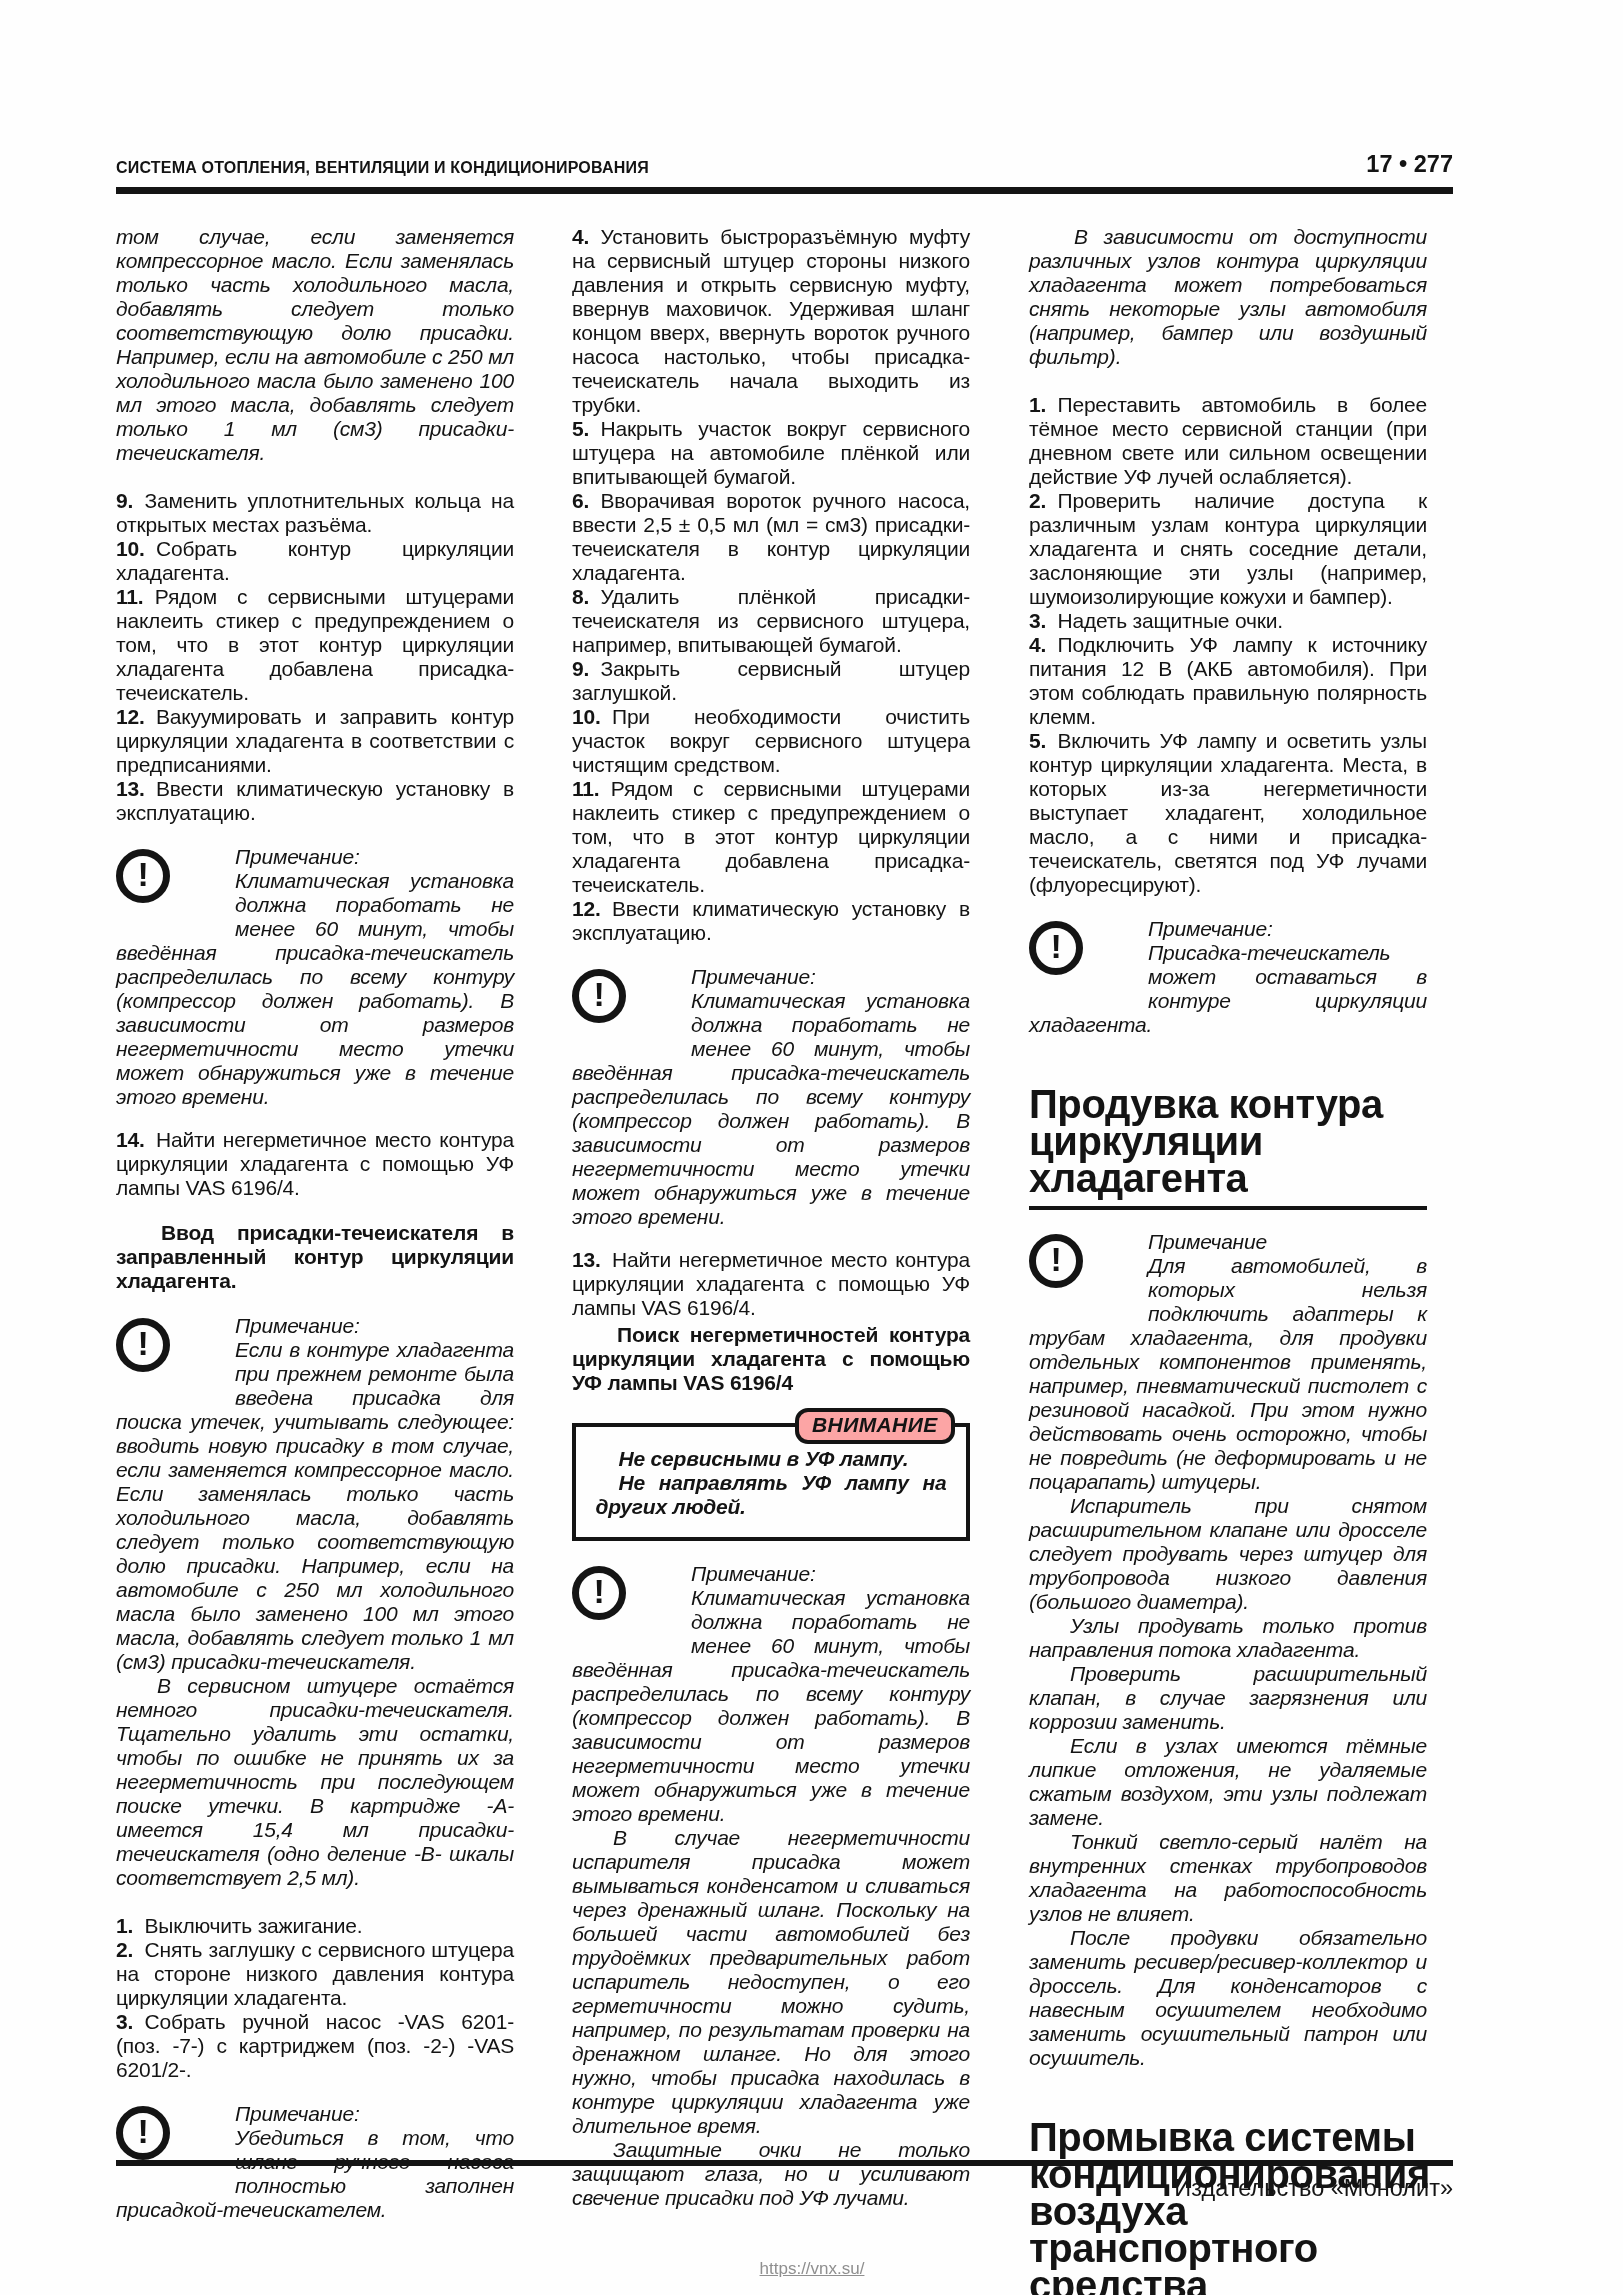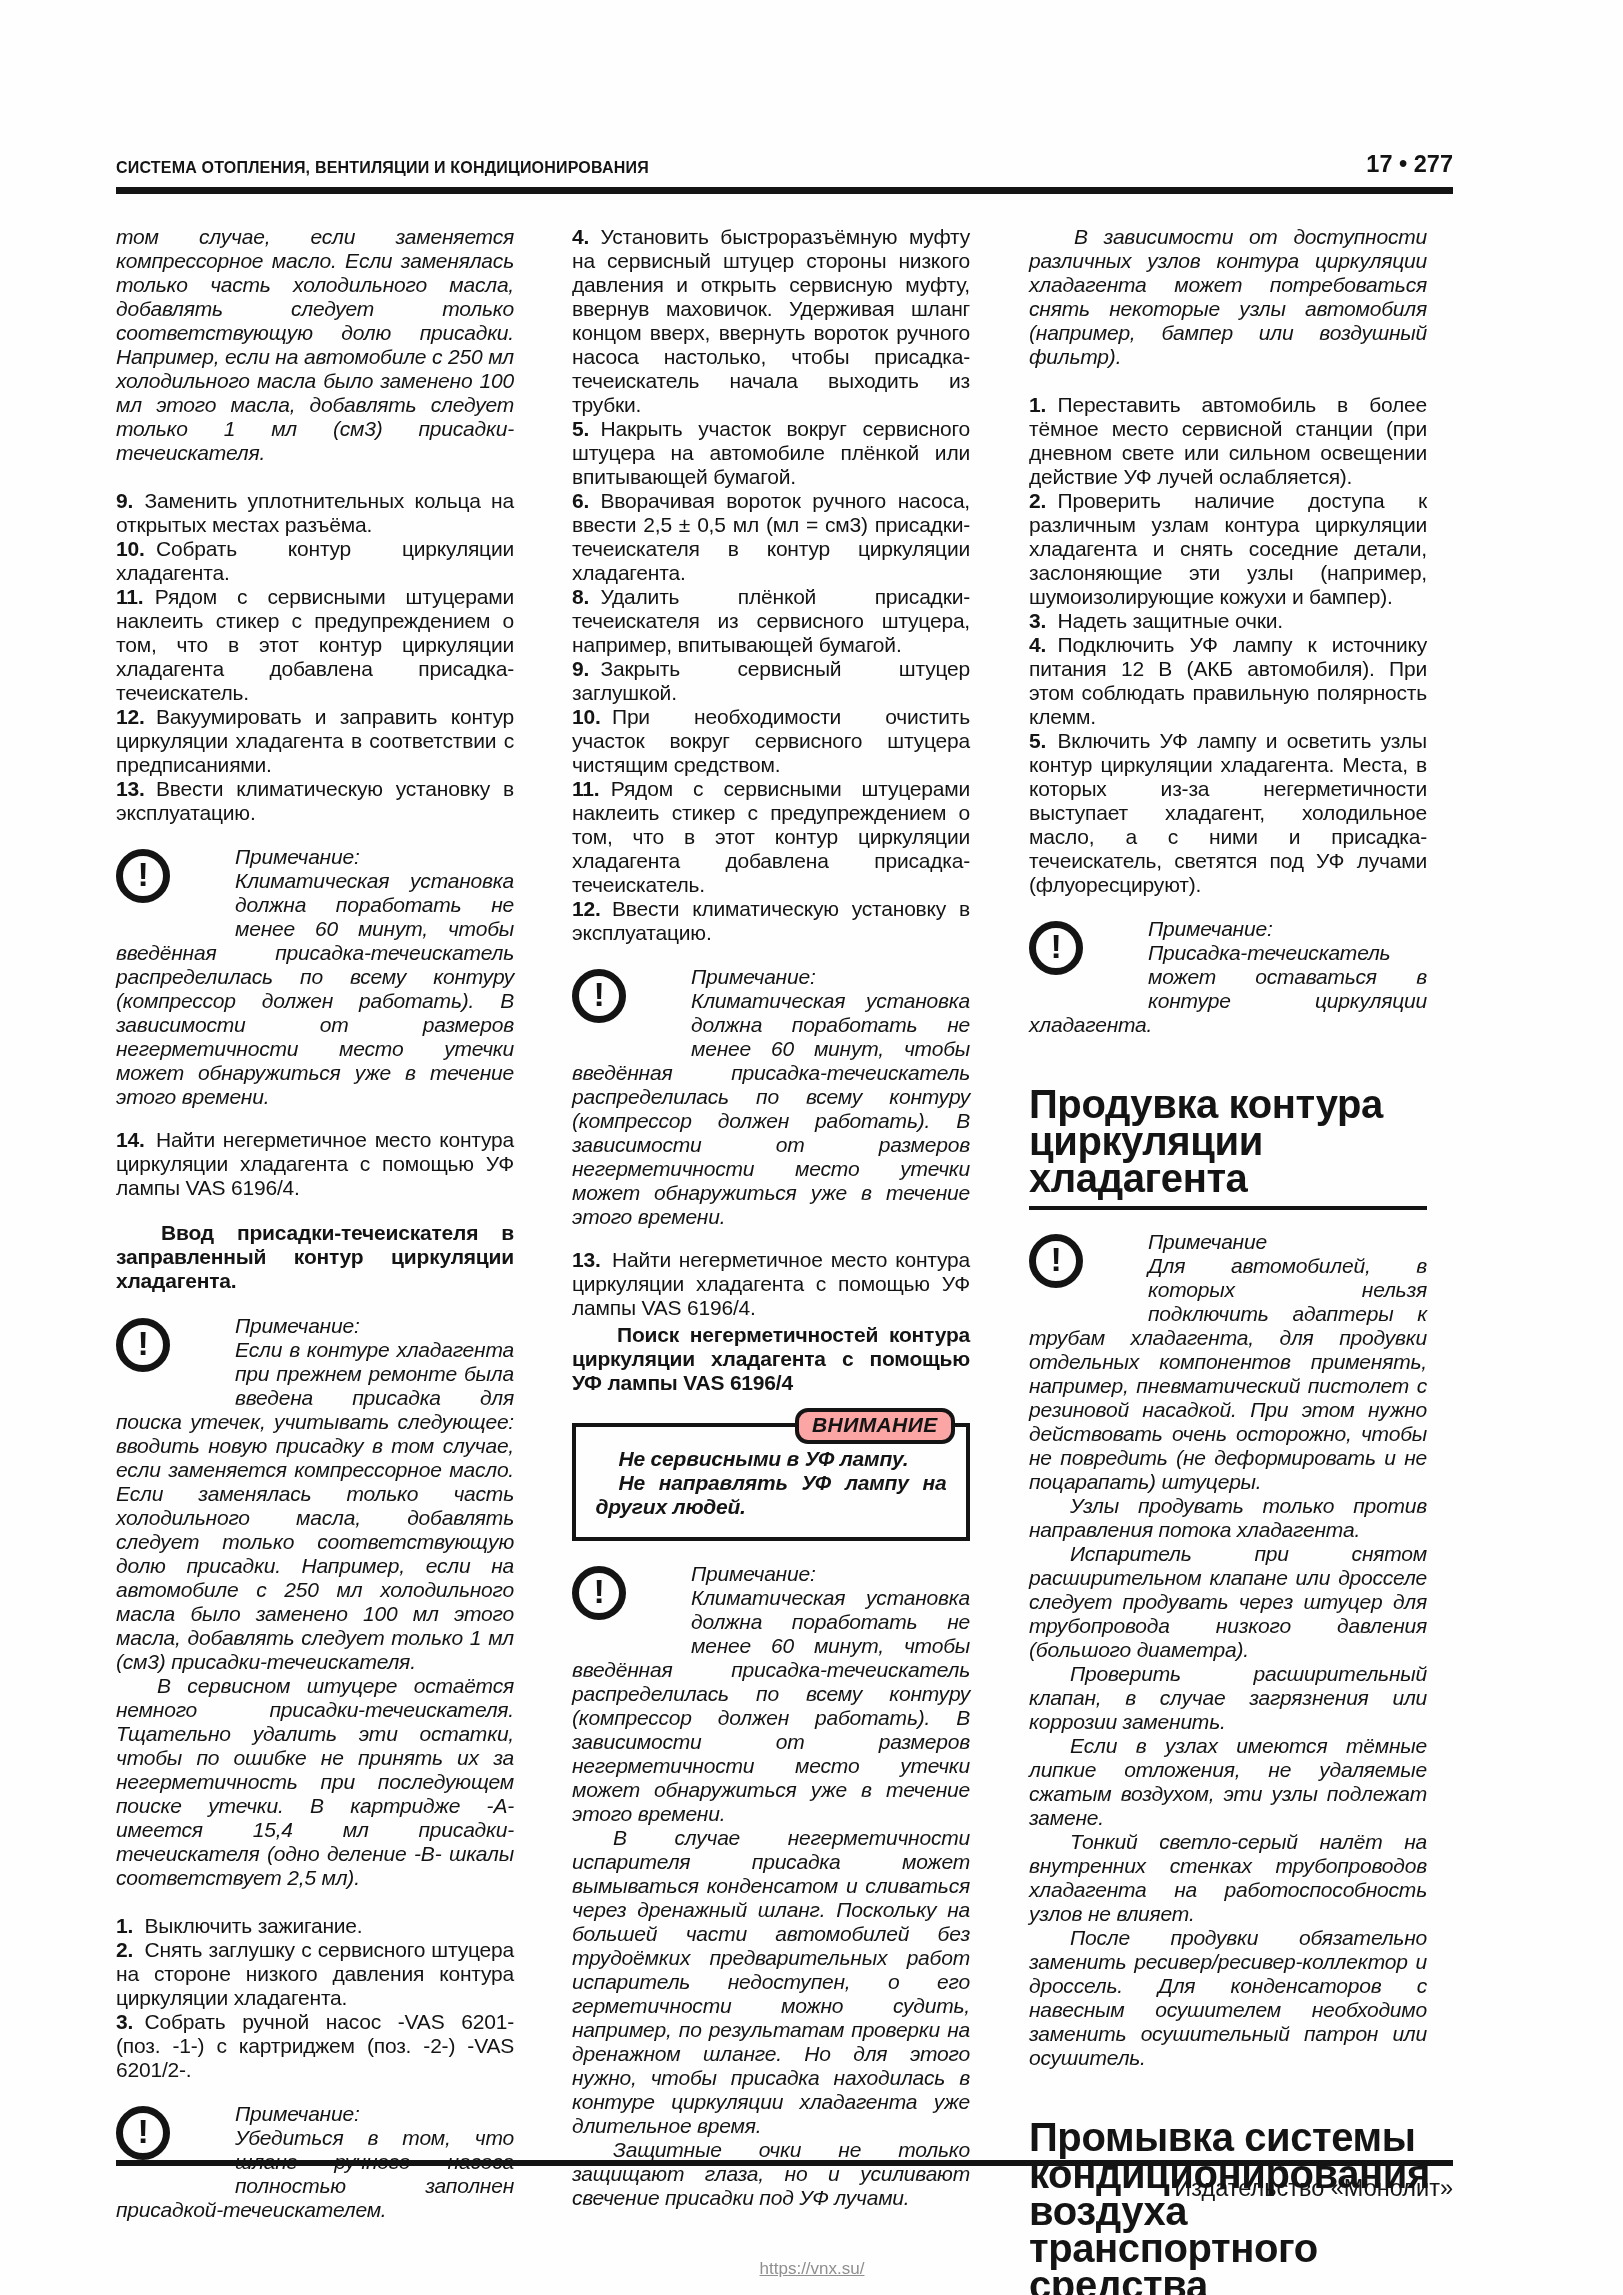--- a/index.html
+++ b/index.html
@@ -77,21 +77,21 @@
             <span class="bang">!</span>
           </span>
         </span>
       <p class="nlabel">Примечание:</p>
       <p class="npara">Если в контуре хладагента при прежнем ремонте была введена присадка для поиска утечек, учитывать следующее: вводить новую присадку в том случае, если заменяется компрессорное масло. Если заменялась только часть холодильного масла, добавлять следует только соответствующую долю присадки. Например, если на автомобиле с 250 мл холодильного масла было заменено 100 мл этого масла, добавлять следует только 1 мл (см3) присадки-течеискателя.</p>
       <p class="npara">В сервисном штуцере остаётся немного присадки-течеискателя. Тщательно удалить эти остатки, чтобы по ошибке не принять их за негерметичность при последующем поиске утечки. В картридже -А- имеется 15,4 мл присадки-течеискателя (одно деление -В- шкалы соответствует 2,5 мл).</p>
     </div>
 
     <p class="item mt30"><span class="num">1.</span><span>Выключить зажигание.</span></p>
     <p class="item"><span class="num">2.</span><span>Снять заглушку с сервисного штуцера на стороне низкого давления контура циркуляции хладагента.</span></p>
-    <p class="item"><span class="num">3.</span><span>Собрать ручной насос -VAS 6201- (поз. -1-) с картриджем (поз. -2-) -VAS 6201/2-.</span></p>
+    <p class="item"><span class="num">3.</span><span>Собрать ручной насос -VAS 6201- (поз. -7-) с картриджем (поз. -2-) -VAS 6201/2-.</span></p>
 
     <div class="note">
       <span class="nfloat">
           <span class="nicon">
             <span class="bang">!</span>
           </span>
         </span>
       <p class="nlabel">Примечание:</p>
       <p class="npara">Убедиться в том, что шланг ручного насоса полностью заполнен присадкой-течеискателем.</p>
     </div>
@@ -162,22 +162,22 @@
     <h2 class="sech">Продувка контура циркуляции хладагента</h2>
 
     <div class="note">
       <span class="nfloat">
           <span class="nicon">
             <span class="bang">!</span>
           </span>
         </span>
       <p class="nlabel">Примечание</p>
       <p class="npara">Для автомобилей, в которых нельзя подключить адаптеры к трубам хладагента, для продувки отдельных компонентов применять, например, пневматический пистолет с резиновой насадкой. При этом нужно действовать очень осторожно, чтобы не повредить (не деформировать и не поцарапать) штуцеры.</p>
+      <p class="npara">Испаритель при снятом расширительном клапане или дросселе следует продувать через штуцер для трубопровода низкого давления (большого диаметра).</p>
       <p class="npara">Узлы продувать только против направления потока хладагента.</p>
-      <p class="npara">Испаритель при снятом расширительном клапане или дросселе следует продувать через штуцер для трубопровода низкого давления (большого диаметра).</p>
       <p class="npara">Проверить расширительный клапан, в случае загрязнения или коррозии заменить.</p>
       <p class="npara">Если в узлах имеются тёмные липкие отложения, не удаляемые сжатым воздухом, эти узлы подлежат замене.</p>
       <p class="npara">Тонкий светло-серый налёт на внутренних стенках трубопроводов хладагента на работоспособность узлов не влияет.</p>
       <p class="npara">После продувки обязательно заменить ресивер/ресивер-коллектор и дроссель. Для конденсаторов с навесным осушителем необходимо заменить осушительный патрон или осушитель.</p>
     </div>
 
     <h2 class="sech">Промывка системы кондиционирования воздуха транспортного средства</h2>
 
     <div class="note">
       <span class="nfloat">

